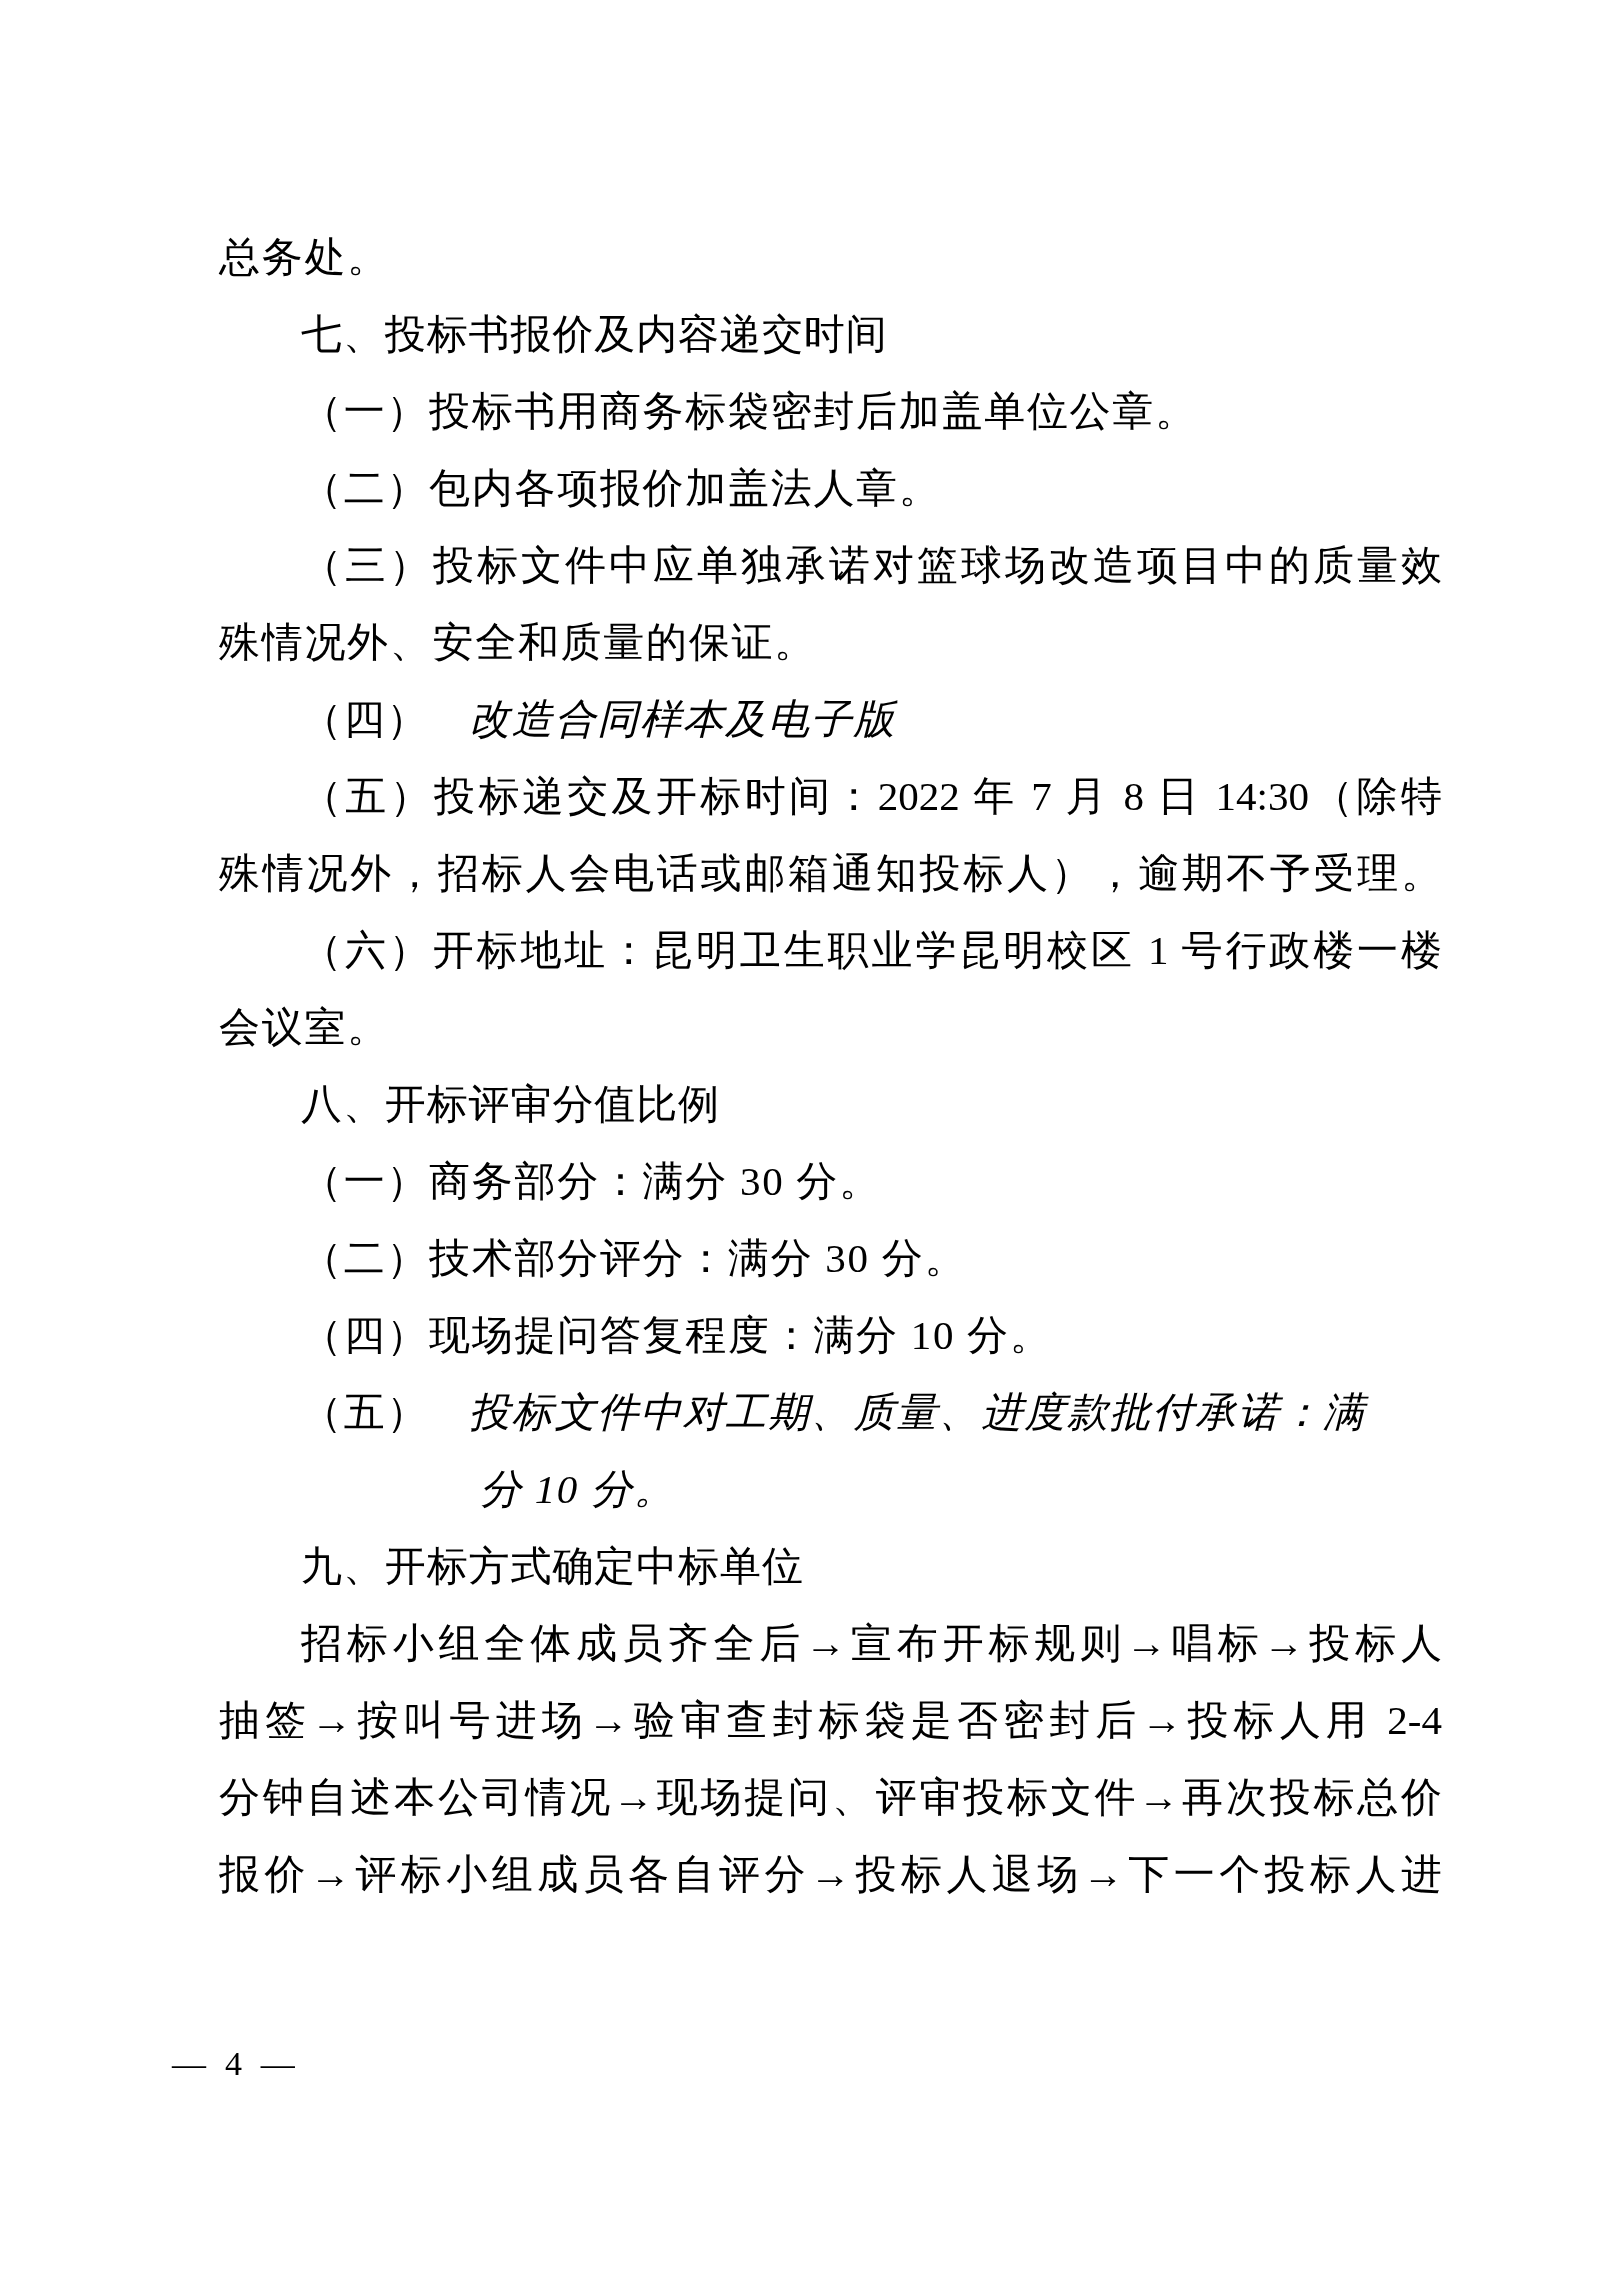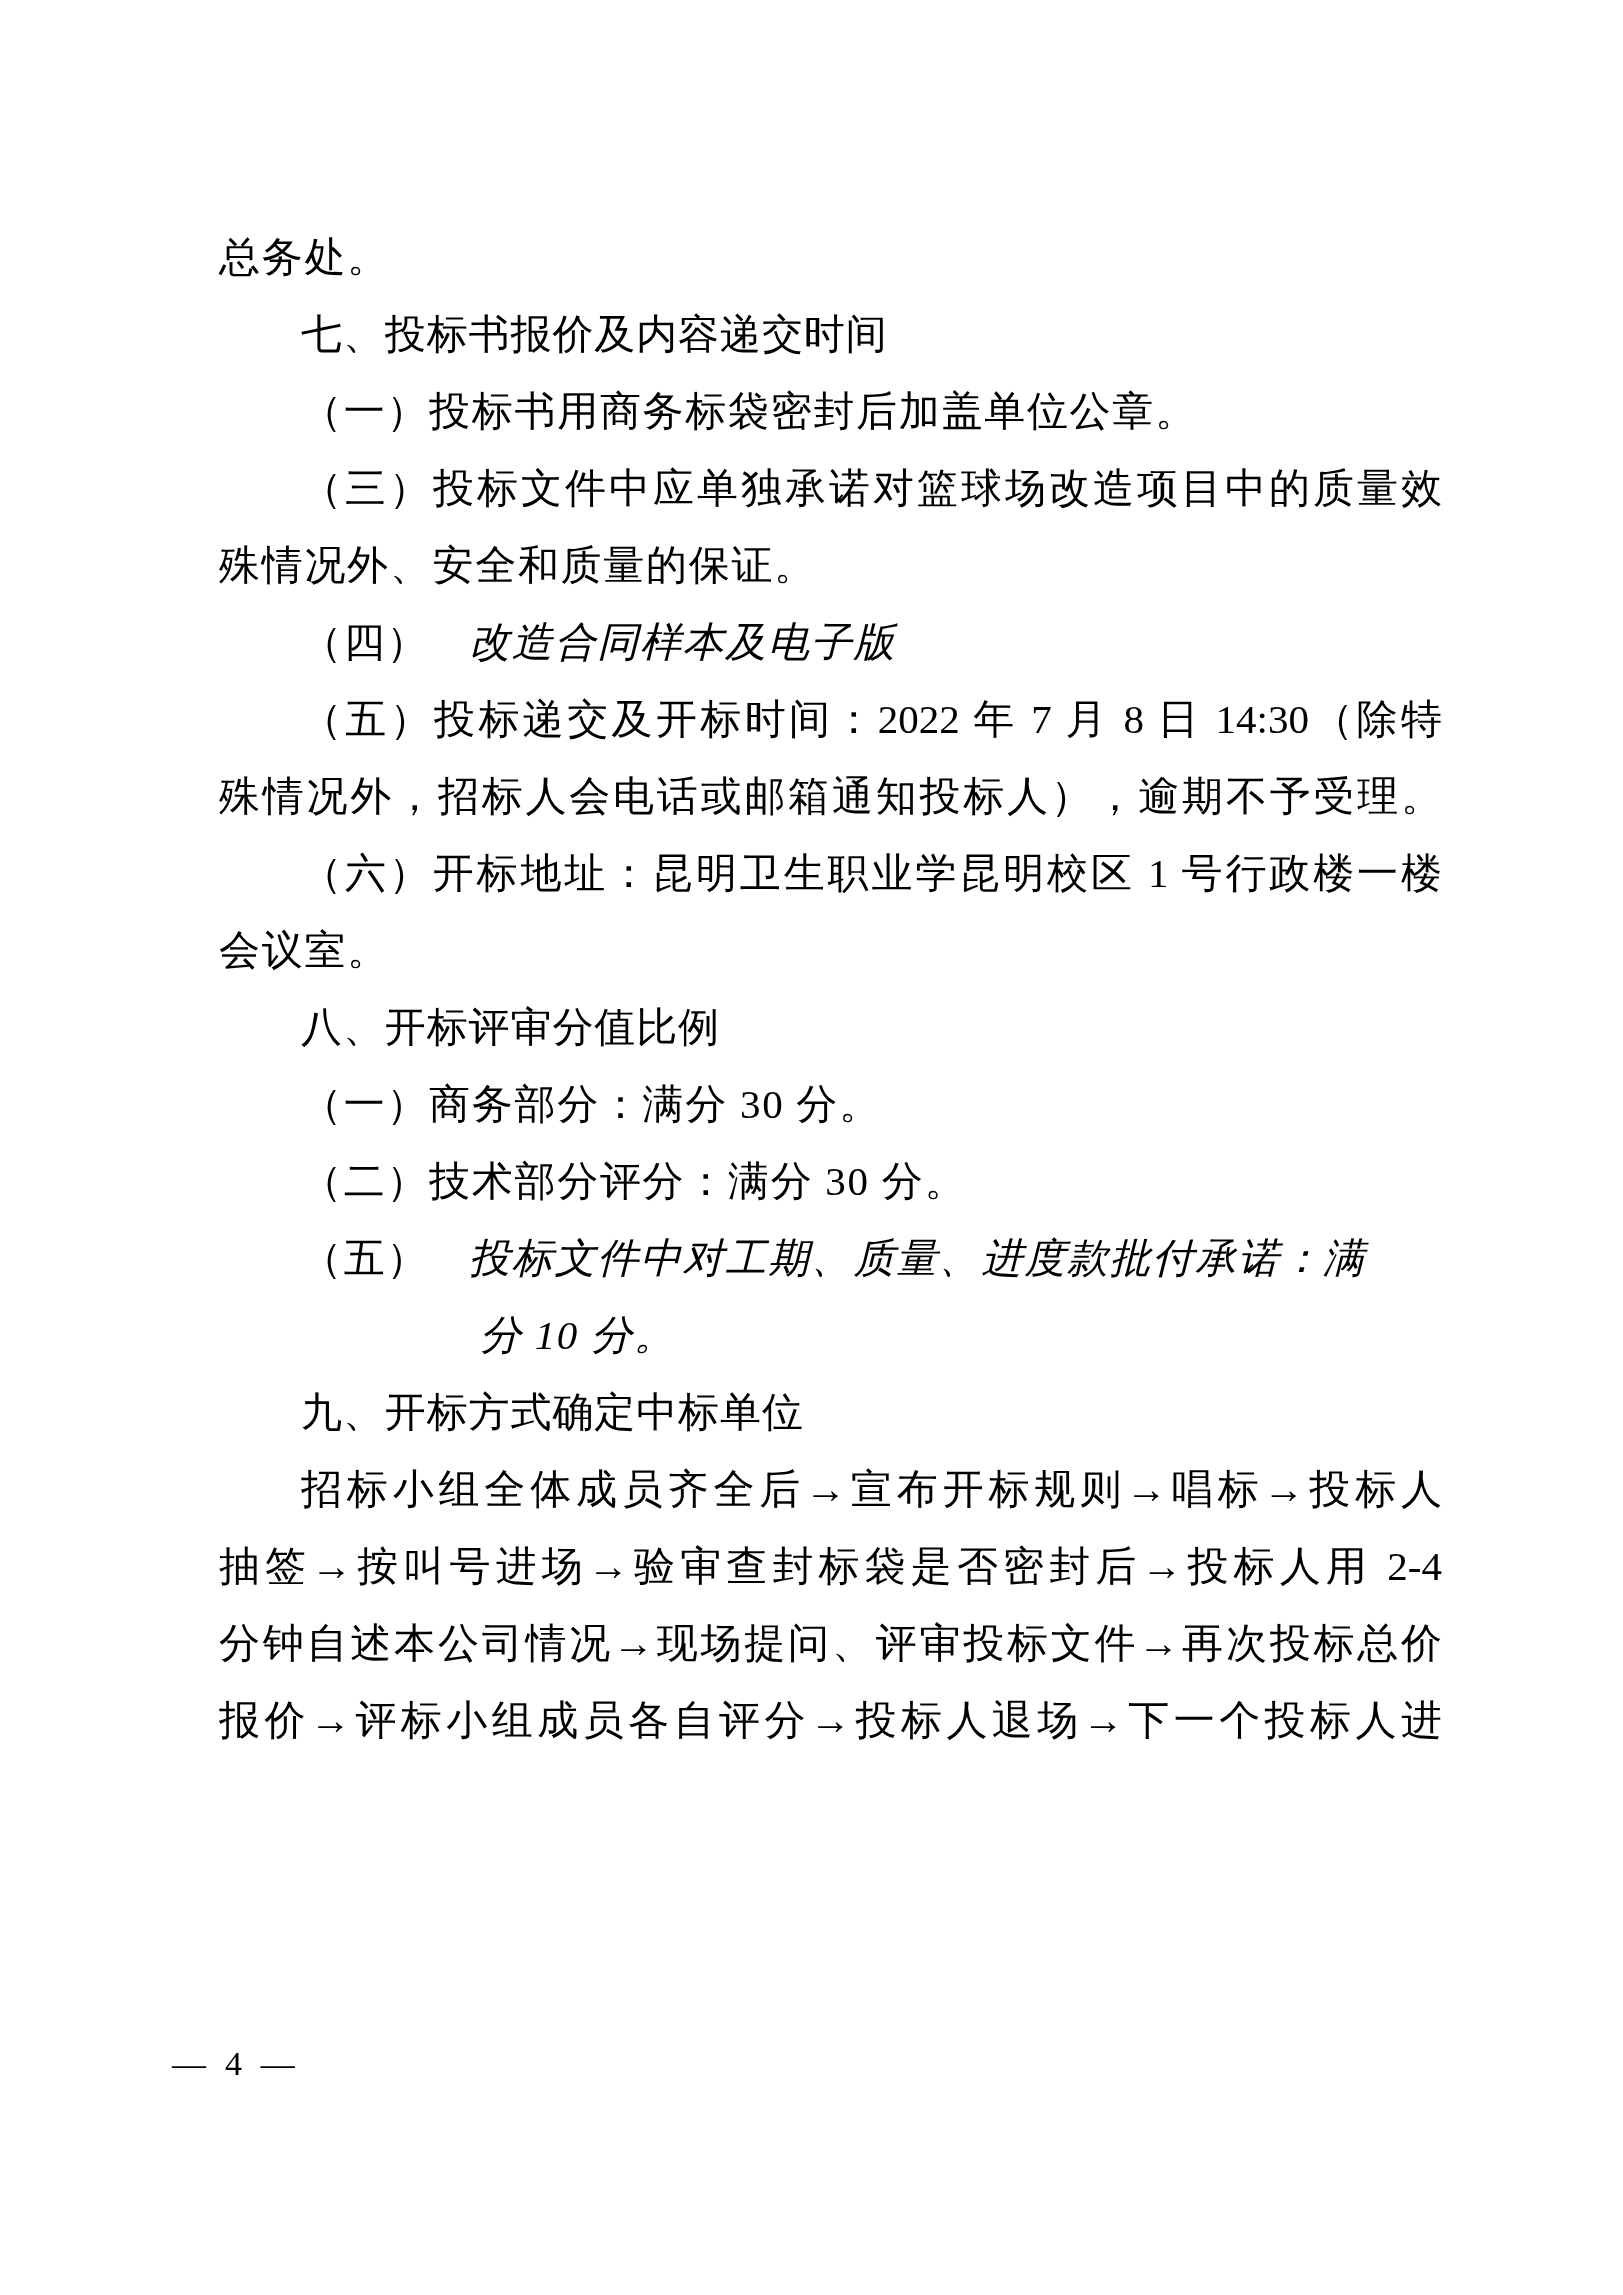--- a/index.html
+++ b/index.html
@@ -64,20 +64,21 @@
 
 <div class="page">
   <div class="content">
 
     <div class="line">总务处。</div>
 
     <div class="line heading indent">七、投标书报价及内容递交时间</div>
 
     <div class="line indent">（一）投标书用商务标袋密封后加盖单位公章。</div>
 
+    <div class="line indent">（二）包内各项报价加盖法人章。</div>
 
     <div class="line indent full">（三）投标文件中应单独承诺对篮球场改造项目中的质量效</div>
 
     <div class="line">殊情况外、安全和质量的保证。</div>
 
     <div class="line indent">
       <span>（四）</span><span class="kaiti">改造合同样本及电子版</span>
     </div>
 
     <div class="line indent full">（五）投标递交及开标时间：2022 年 7 月 8 日 14:30（除特</div>
@@ -88,20 +89,21 @@
 
     <div class="line">会议室。</div>
 
     <div class="line heading indent">八、开标评审分值比例</div>
 
     <div class="line indent">（一）商务部分：满分 30 分。</div>
 
     <div class="line indent">（二）技术部分评分：满分 30 分。</div>
 
 
+    <div class="line indent">（四）现场提问答复程度：满分 10 分。</div>
 
     <div class="line indent">
       <span>（五）</span><span class="kaiti">投标文件中对工期、质量、进度款批付承诺：满</span>
     </div>
 
     <div class="line kaiti indent-deep">分 10 分。</div>
 
     <div class="line heading indent">九、开标方式确定中标单位</div>
 
     <div class="line indent full">招标小组全体成员齐全后→宣布开标规则→唱标→投标人</div>

